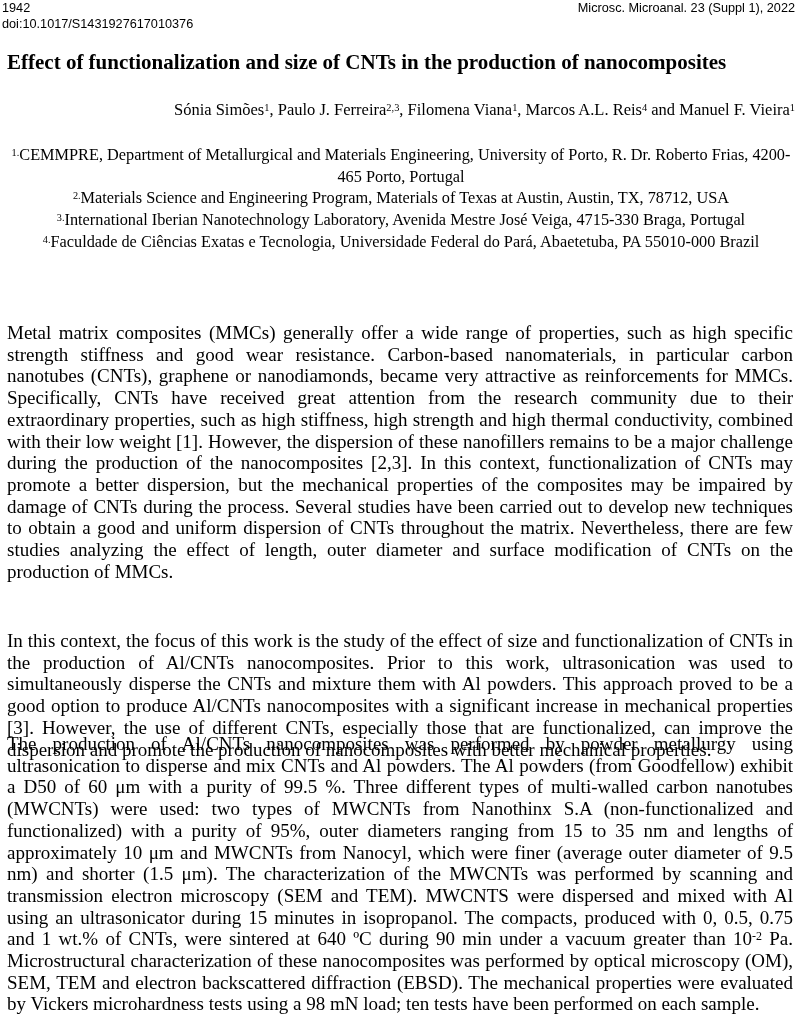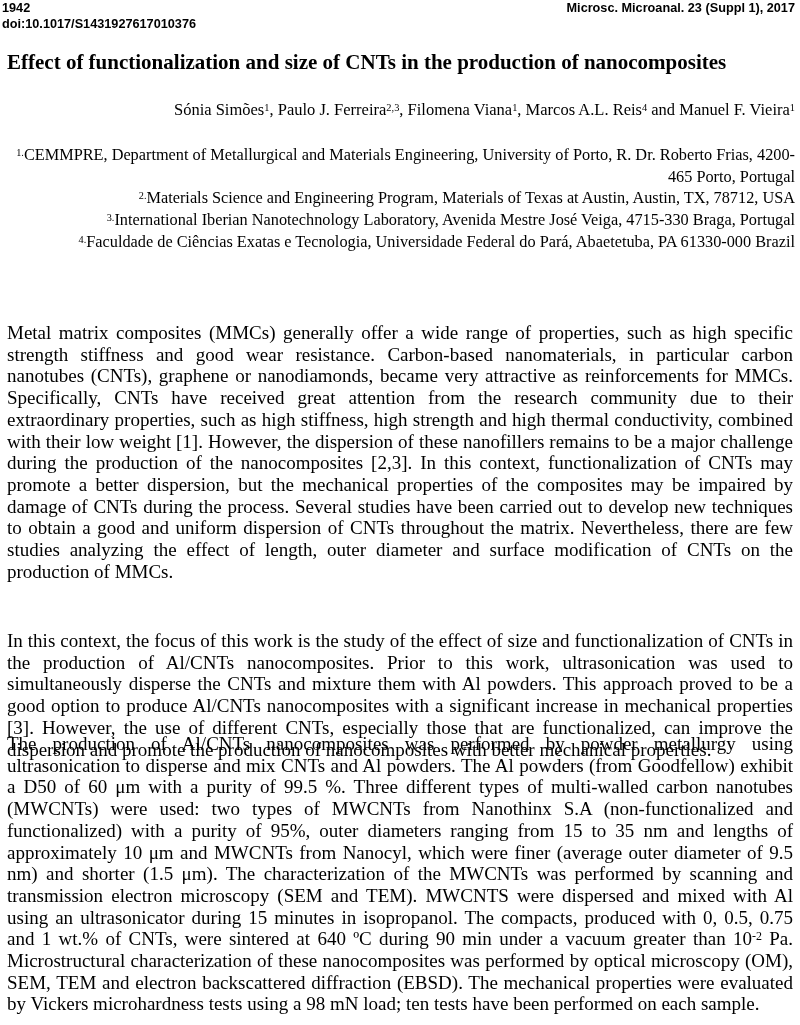--- a/index.html
+++ b/index.html
@@ -20,21 +20,20 @@
   .hdr {
     position: absolute;
     top: 1px;
     left: 2px;
     right: 5px;
     display: flex;
     justify-content: space-between;
     font-family: "Liberation Sans", sans-serif;
     font-size: 12.7px;
     line-height: 15.6px;
-    font-weight: bold;
   }
   .hdr-right { text-align: right; }
   .title {
     position: absolute;
     top: 50px;
     left: 7px;
     width: 788px;
     font-family: "Liberation Serif", serif;
     font-weight: bold;
     font-size: 21px;
@@ -49,21 +48,21 @@
     line-height: 22px;
     text-align: right;
   }
   .affils {
     position: absolute;
     top: 144px;
     left: 7px;
     width: 788px;
     font-size: 16.3px;
     line-height: 21.7px;
-    text-align: right;
+    text-align: center;
   }
   .para {
     position: absolute;
     left: 7px;
     width: 786px;
     font-size: 19px;
     line-height: 21.7px;
     text-align: justify;
   }
   #p1 { top: 322px; }
@@ -81,33 +80,33 @@
 <body>
 
 <div class="page">
 
   <div class="hdr">
     <div class="hdr-left">
       <div>1942</div>
       <div>doi:10.1017/S1431927617010376</div>
     </div>
     <div class="hdr-right">
-      <div>Microsc. Microanal. 23 (Suppl 1), 2017</div>
+      <div>Microsc. Microanal. 23 (Suppl 1), 2022</div>
     </div>
   </div>
 
   <h1 class="title">Effect of functionalization and size of CNTs in the production of nanocomposites</h1>
 
   <p class="authors"><span></span><span>Sónia Simões</span><sup>1</sup><span>, </span><span>Paulo J. Ferreira</span><sup>2,3</sup><span>, </span><span>Filomena Viana</span><sup>1</sup><span>, </span><span>Marcos A.L. Reis</span><sup>4</sup><span> and </span><span>Manuel F. Vieira</span><sup>1</sup></p>
 
   <div class="affils">
     <div class="affil"><sup>1.</sup><span>CEMMPRE, Department of Metallurgical and Materials Engineering, University of Porto, R. Dr. Roberto Frias, 4200-465 Porto, Portugal</span></div>
     <div class="affil"><sup>2.</sup><span>Materials Science and Engineering Program, Materials of Texas at Austin, Austin, TX, 78712, USA</span></div>
     <div class="affil"><sup>3.</sup><span>International Iberian Nanotechnology Laboratory, Avenida Mestre José Veiga, 4715-330 Braga, Portugal</span></div>
-    <div class="affil"><sup>4.</sup><span>Faculdade de Ciências Exatas e Tecnologia, Universidade Federal do Pará, Abaetetuba, PA 61330-000 Brazil</span></div>
+    <div class="affil"><sup>4.</sup><span>Faculdade de Ciências Exatas e Tecnologia, Universidade Federal do Pará, Abaetetuba, PA 55010-000 Brazil</span></div>
   </div>
 
   <p class="para" id="p1">Metal matrix composites (MMCs) generally offer a wide range of properties, such as high specific strength stiffness and good wear resistance. Carbon-based nanomaterials, in particular carbon nanotubes (CNTs), graphene or nanodiamonds, became very attractive as reinforcements for MMCs. Specifically, CNTs have received great attention from the research community due to their extraordinary properties, such as high stiffness, high strength and high thermal conductivity, combined with their low weight [1]. However, the dispersion of these nanofillers remains to be a major challenge during the production of the nanocomposites [2,3]. In this context, functionalization of CNTs may promote a better dispersion, but the mechanical properties of the composites may be impaired by damage of CNTs during the process. Several studies have been carried out to develop new techniques to obtain a good and uniform dispersion of CNTs throughout the matrix. Nevertheless, there are few studies analyzing the effect of length, outer diameter and surface modification of CNTs on the production of MMCs.</p>
 
   <p class="para" id="p2">In this context, the focus of this work is the study of the effect of size and functionalization of CNTs in the production of Al/CNTs nanocomposites. Prior to this work, ultrasonication was used to simultaneously disperse the CNTs and mixture them with Al powders. This approach proved to be a good option to produce Al/CNTs nanocomposites with a significant increase in mechanical properties [3]. However, the use of different CNTs, especially those that are functionalized, can improve the dispersion and promote the production of nanocomposites with better mechanical properties.</p>
 
   <p class="para" id="p3"><span>The production of Al/CNTs nanocomposites was performed by powder metallurgy using ultrasonication to disperse and mix CNTs and Al powders. The Al powders (from Goodfellow) exhibit a D50 of 60 μm with a purity of 99.5 %. Three different types of multi-walled carbon nanotubes (MWCNTs) were used: two types of MWCNTs from Nanothinx S.A (non-functionalized and functionalized) with a purity of 95%, outer diameters ranging from 15 to 35 nm and lengths of approximately 10 μm and MWCNTs from Nanocyl, which were finer (average outer diameter of 9.5 nm) and shorter (1.5 μm). The characterization of the MWCNTs was performed by scanning and transmission electron microscopy (SEM and TEM). MWCNTS were dispersed and mixed with Al using an ultrasonicator during 15 minutes in isopropanol. The compacts, produced with 0, 0.5, 0.75 and 1 wt.% of CNTs, were sintered at 640 ºC during 90 min under a vacuum greater than 10</span><sup>-2</sup><span> Pa. Microstructural characterization of these nanocomposites was performed by optical microscopy (OM), SEM, TEM and electron backscattered diffraction (EBSD). The mechanical properties were evaluated by Vickers microhardness tests using a 98 mN load; ten tests have been performed on each sample.</span></p>
 
 </div>
 

